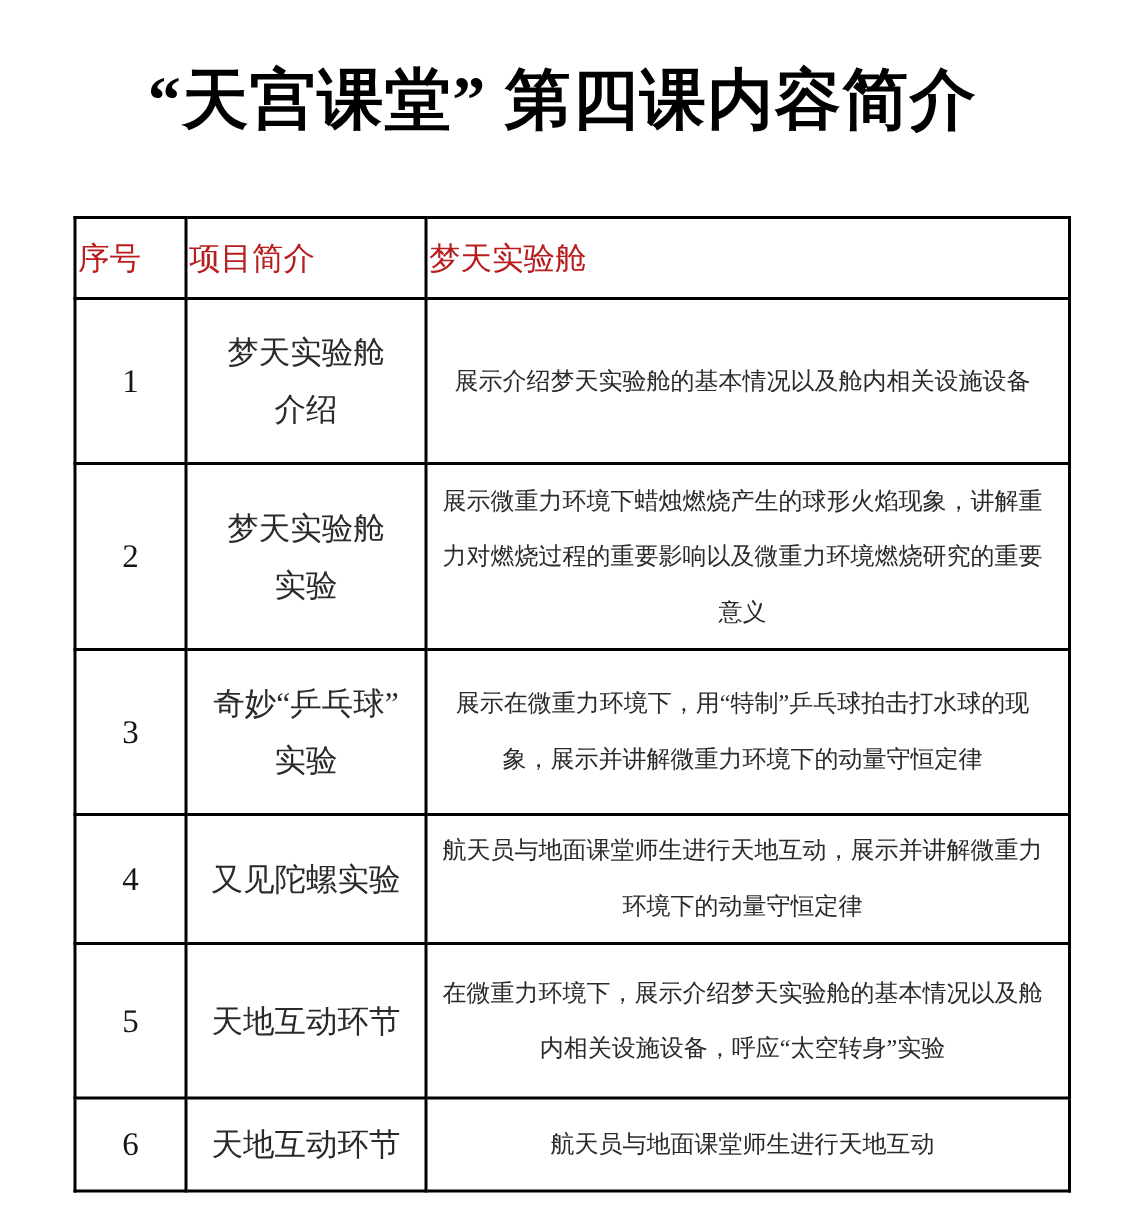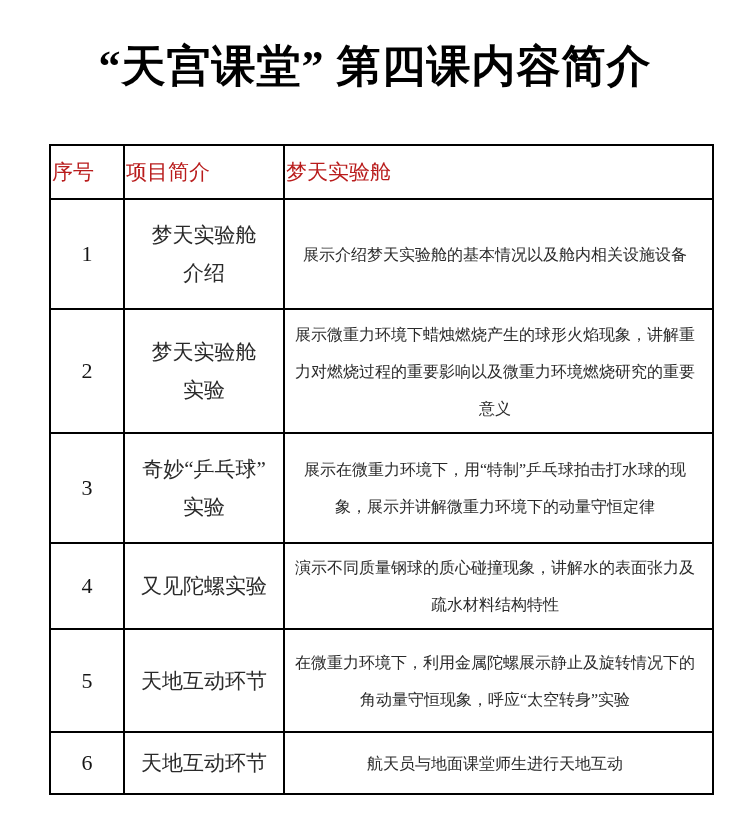--- a/index.html
+++ b/index.html
@@ -114,26 +114,26 @@
       </tr>
       <tr>
         <td class="no-cell">3</td>
         <td class="name-cell">奇妙“乒乓球”
 实验</td>
         <td class="intro-cell">展示在微重力环境下，用“特制”乒乓球拍击打水球的现象，展示并讲解微重力环境下的动量守恒定律</td>
       </tr>
       <tr>
         <td class="no-cell">4</td>
         <td class="name-cell">又见陀螺实验</td>
-        <td class="intro-cell">演示不同质量钢球的质心碰撞现象，讲解水的表面张力及疏水材料结构特性</td>
+        <td class="intro-cell">航天员与地面课堂师生进行天地互动，展示并讲解微重力环境下的动量守恒定律</td>
       </tr>
       <tr>
         <td class="no-cell">5</td>
         <td class="name-cell">天地互动环节</td>
-        <td class="intro-cell">在微重力环境下，利用金属陀螺展示静止及旋转情况下的角动量守恒现象，呼应“太空转身”实验</td>
+        <td class="intro-cell">在微重力环境下，展示介绍梦天实验舱的基本情况以及舱内相关设施设备，呼应“太空转身”实验</td>
       </tr>
       <tr>
         <td class="no-cell">6</td>
         <td class="name-cell">天地互动环节</td>
         <td class="intro-cell">航天员与地面课堂师生进行天地互动</td>
       </tr>
     </tbody>
   </table>
 
 </div>

